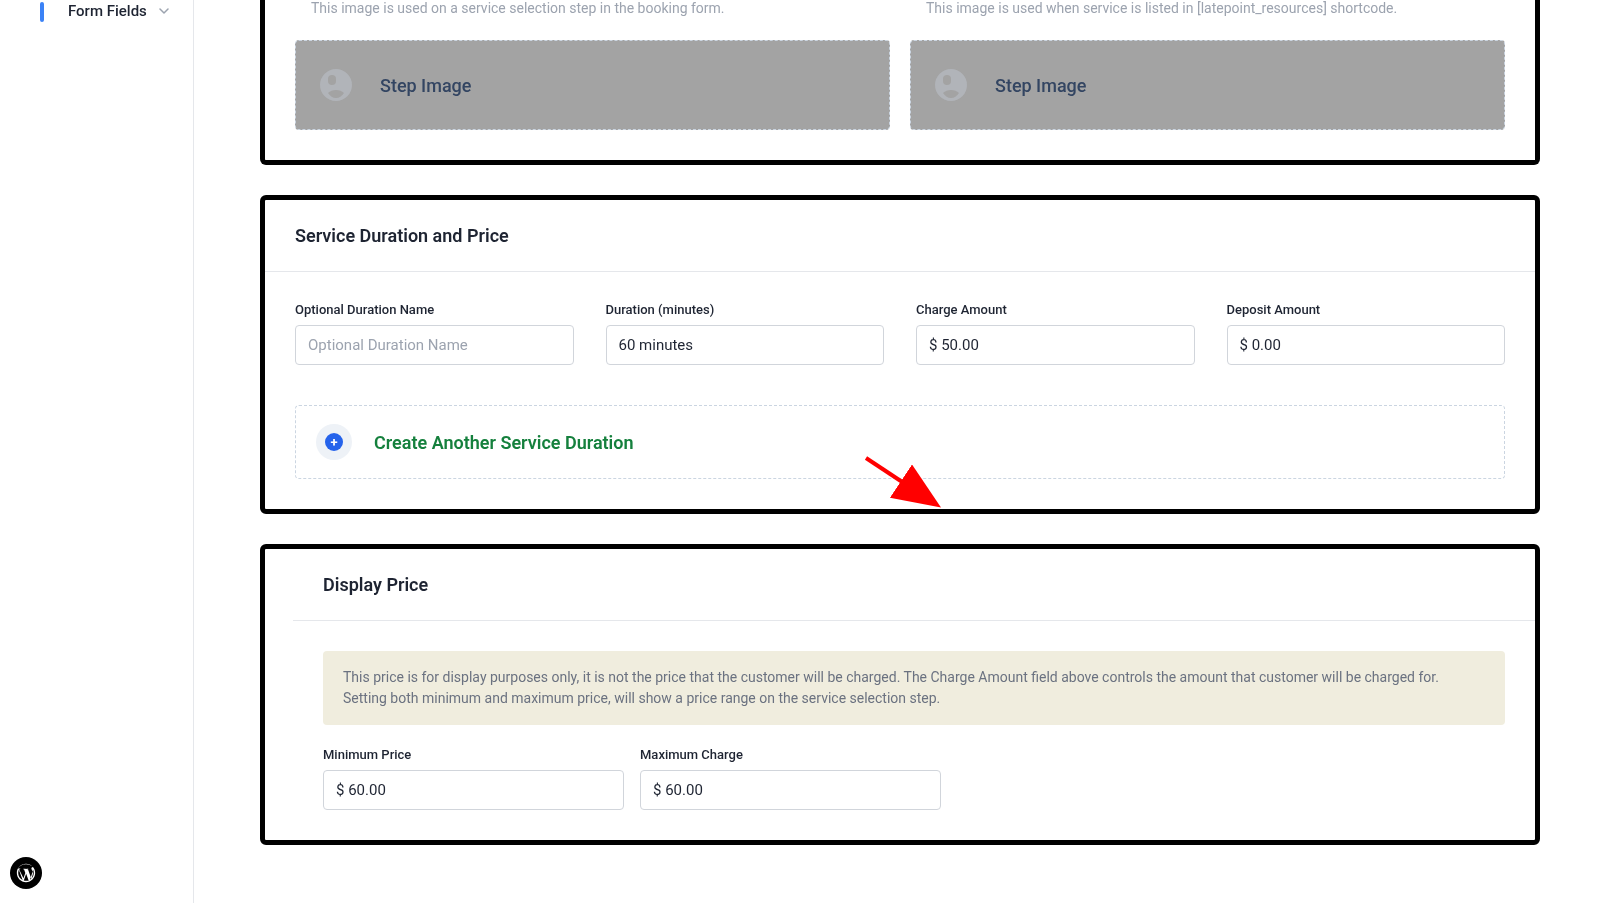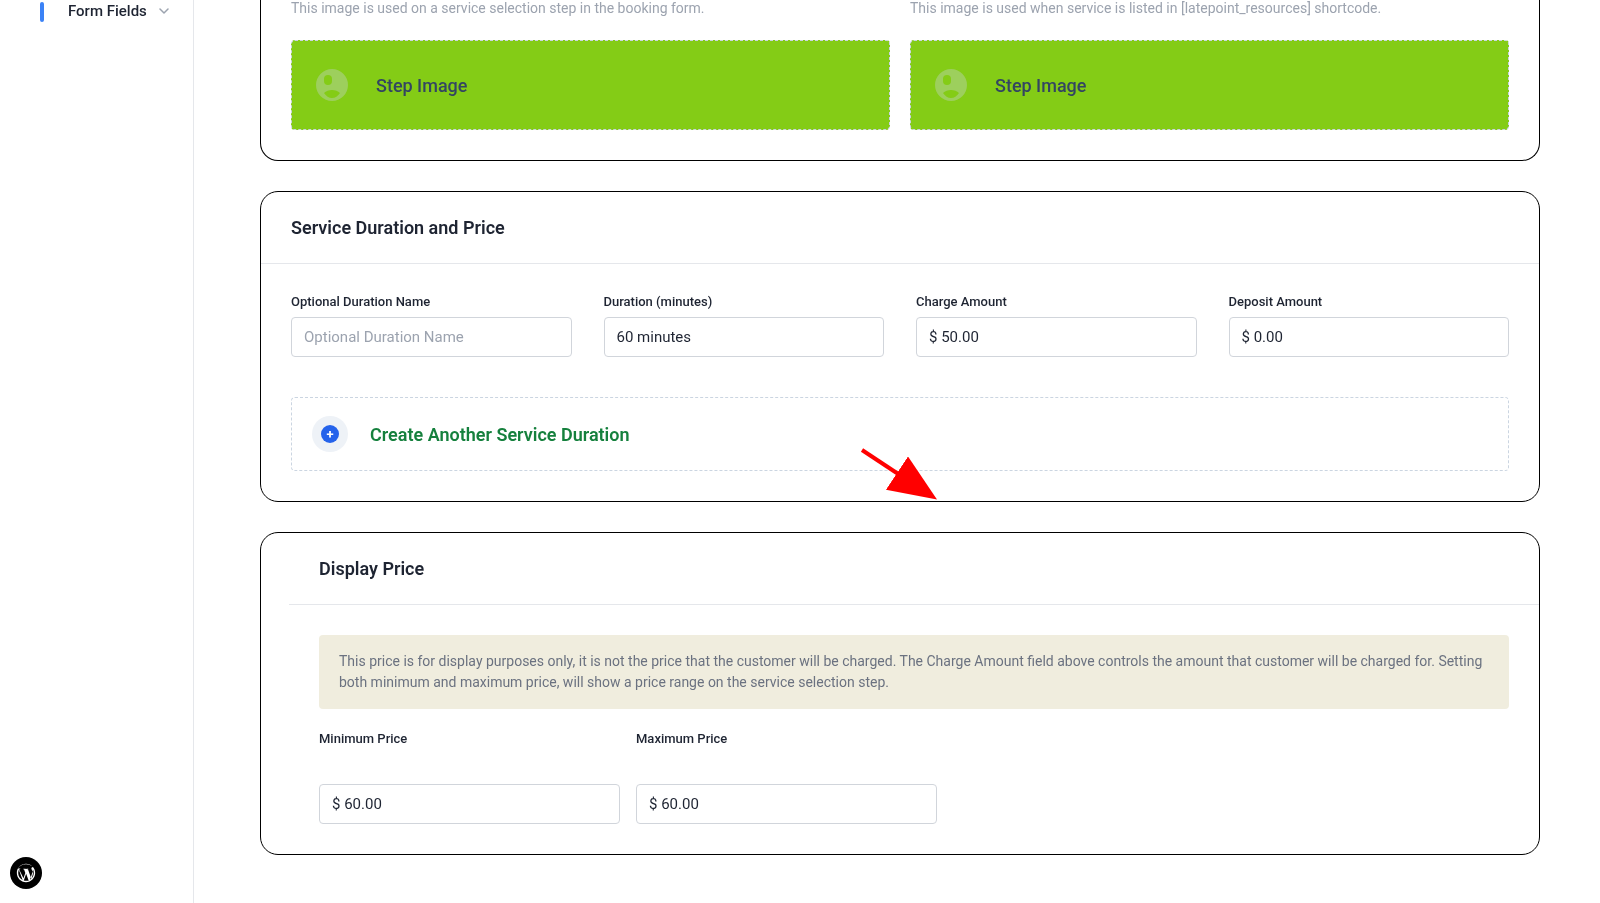--- a/index.html
+++ b/index.html
@@ -76,22 +76,22 @@
       position: absolute;
       left: 260px;
       top: 0;
       right: 30px;
       height: 100%;
       padding: 0 30px 30px 0;
     }
     
     .card {
       background: #fff;
-      border: 1px solid #000000;
-      border-radius: 18px;
+      border: 5px solid #000000;
+      border-radius: 6px;
       margin-bottom: 30px;
     }
     
     .card-first {
       border-top: none;
       border-top-left-radius: 0;
       border-top-right-radius: 0;
     }
     
     .card-header {
@@ -106,39 +106,40 @@
     }
     
     .card-body {
       padding: 30px;
     }
     
     .hint-text {
       font-size: 14px;
       color: #9ca3af;
       margin-bottom: 24px;
+      margin-left: 16px;
     }
     
     .two-col {
       display: flex;
       gap: 20px;
     }
     
     .col {
       flex: 1;
     }
     
     .upload-box {
       border: 1px dashed #cbd5e1;
       border-radius: 4px;
       padding: 24px 20px;
       display: flex;
       align-items: center;
       cursor: pointer;
-      background: #84cc16;
+      background: #a3a3a3;
     }
     
     .upload-icon {
       width: 40px;
       height: 40px;
       margin-right: 24px;
       display: flex;
       align-items: center;
       justify-content: center;
       color: #cbd5e1;
@@ -235,21 +236,20 @@
     }
     
     .two-inputs {
       display: flex;
       gap: 16px;
     }
     
     .two-inputs .form-group {
       max-width: 301px;
       flex: 1;
-      gap: 30px;
     }
     
     .wp-badge {
       position: fixed;
       left: 10px;
       bottom: 14px;
       width: 32px;
       height: 32px;
       border-radius: 50%;
       background: #000;
@@ -375,21 +375,21 @@
       <div class="card-title">Display Price</div>
     </div>
     <div class="card-body">
       <div class="info-box">This price is for display purposes only, it is not the price that the customer will be charged. The Charge Amount field above controls the amount that customer will be charged for. Setting both minimum and maximum price, will show a price range on the service selection step.</div>
       <div class="two-inputs">
         <div class="form-group">
           <label class="form-label">Minimum Price</label>
           <input type="text" class="form-input" value="$ 60.00" style="">
         </div>
         <div class="form-group">
-          <label class="form-label">Maximum Price</label>
+          <label class="form-label">Maximum Charge</label>
           <input type="text" class="form-input" value="$ 60.00" style="">
         </div>
       </div>
     </div>
   </div>
 
 </div>
 
 <div class="wp-badge">
   <svg viewBox="0 0 24 24" fill="currentColor">

